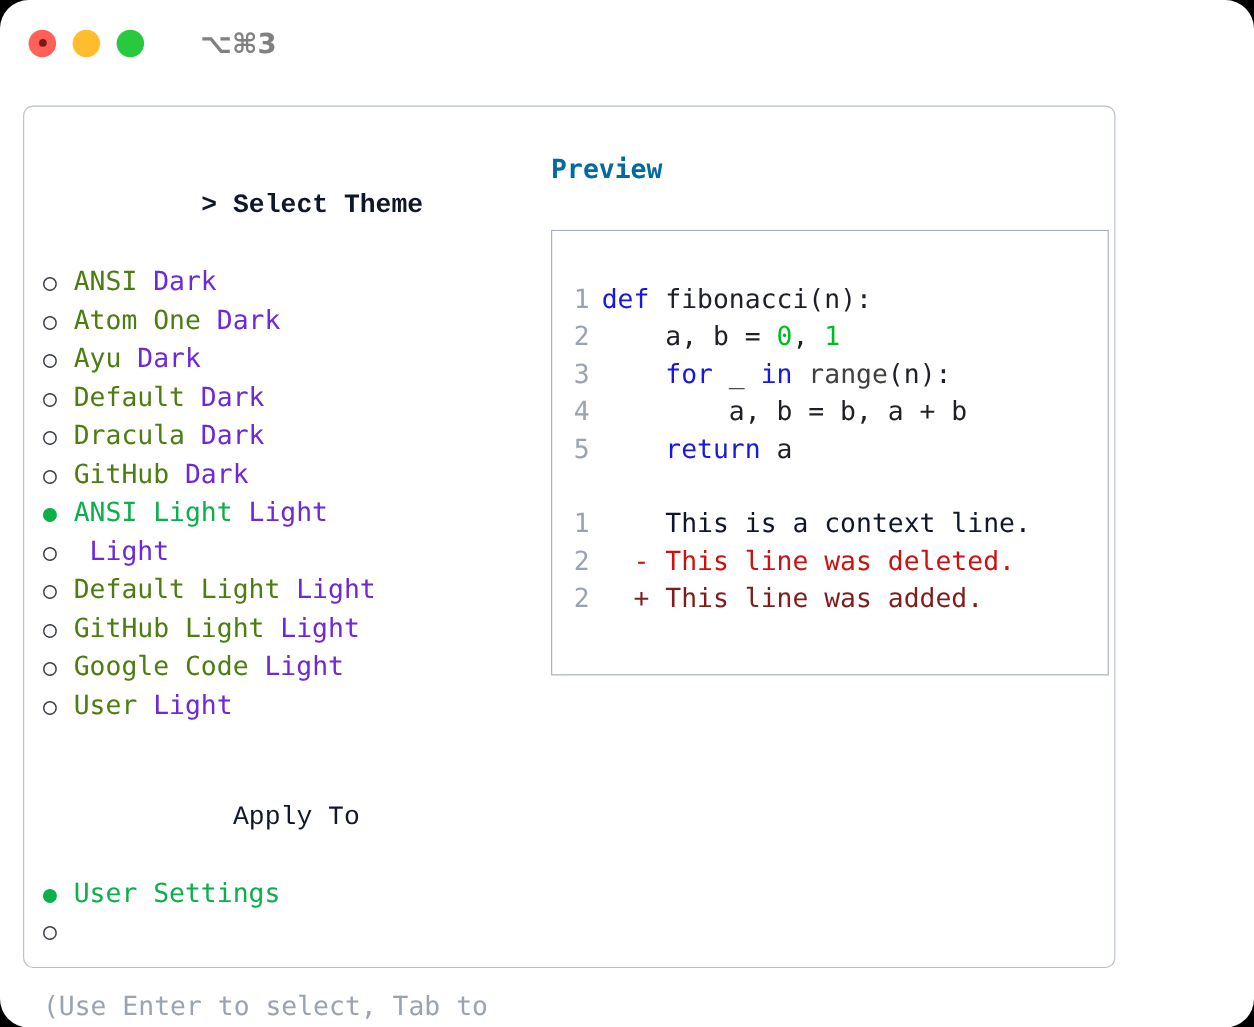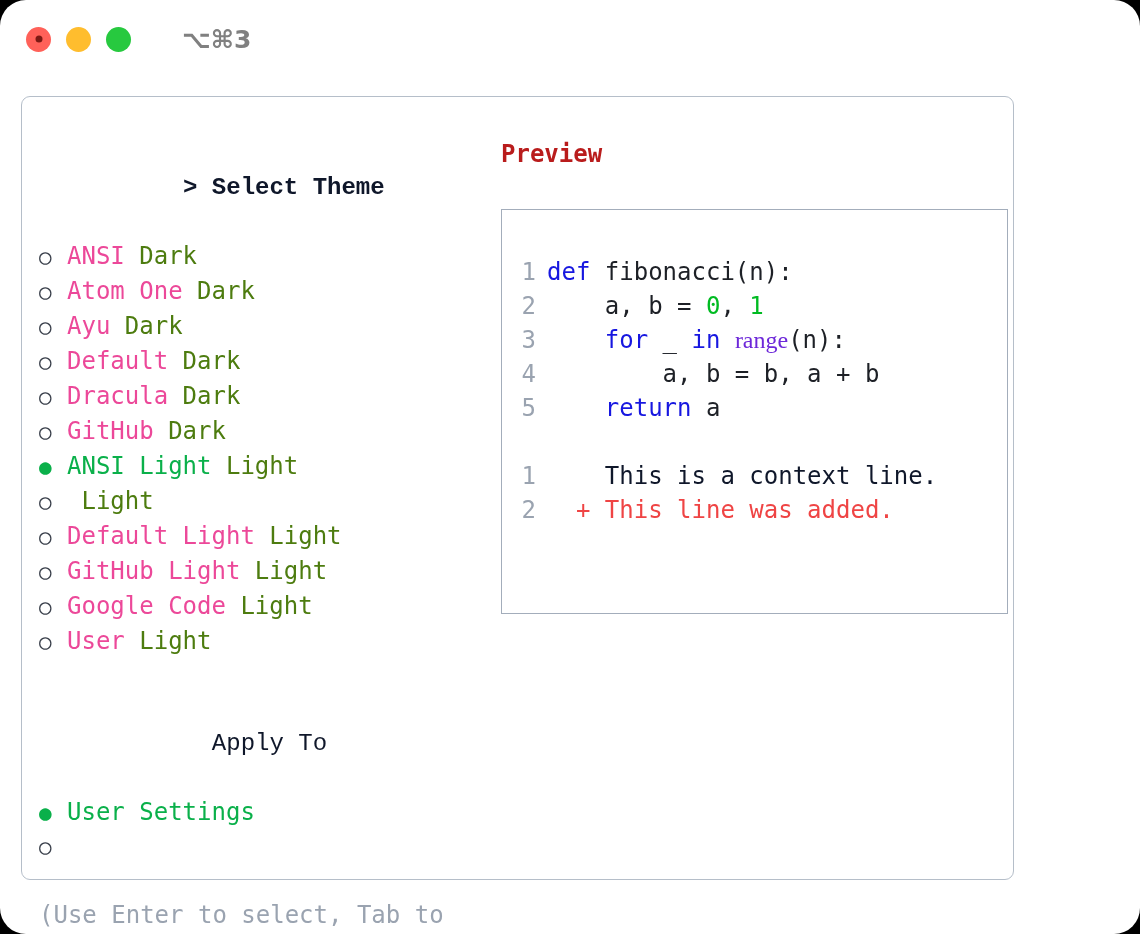--- a/index.html
+++ b/index.html
@@ -111,23 +111,23 @@
   .marker {
     width: 28px;
     flex: 0 0 28px;
     font-size: 21px;
     line-height: 34px;
     color: #3b414c;
   }
   .marker.on {
     color: #0ab04a;
   }
-  .opt-label { color: #ec4899; }
+  .opt-label { color: #4d7c0f; }
   .opt-row.selected .opt-label { color: #1db954; color: #0ab04a; }
-  .opt-suffix { color: #4d7c0f; }
+  .opt-suffix { color: #6d28d9; }
 
   .spacer-sm { height: 34px; }
 
   #hint {
     margin-top: 34px;
     font-size: 24px;
     line-height: 34px;
     color: #9aa3b0;
     width: 420px;
   }
@@ -135,21 +135,21 @@
   
   #right-col {
     flex: 1;
     padding-left: 17px;
     box-sizing: border-box;
   }
   #preview-title {
     font-size: 24px;
     line-height: 34px;
     font-weight: bold;
-    color: #b91c1c;
+    color: #0369a1;
     margin-bottom: 38px;
   }
   #preview-box {
     width: 507px;
     height: 405px;
     border: 1px solid #a3adbb;
     box-sizing: border-box;
     padding: 45px 0 0 18px;
     background: #ffffff;
   }
@@ -161,29 +161,29 @@
     color: #1d2026;
   }
   .lnum {
     color: #9aa3b0;
     display: inline-block;
     width: 16px;
     text-align: right;
     margin-right: 11px;
   }
   .kw   { color: #1717e0; }
-  .fn   { color: #6d28d9; font-family: Liberation Serif, serif; }
+  .fn   { color: #404040; }
   .num  { color: #00bb22; }
   .plain{ color: #1d2026; }
 
   .blank-line { height: 34px; }
 
   .diff-ctx  { color: #0f172a; }
   .diff-del  { color: #cc1111; }
-  .diff-add  { color: #ef4444; }
+  .diff-add  { color: #7f1d1d; }
 </style>
 </head>
 <body>
 
 <div id="window">
 
   <div id="titlebar">
     <div class="dot close"></div>
     <div class="dot min"></div>
     <div class="dot max"></div>
@@ -235,20 +235,21 @@
           <div id="code-block">
               <div class="code-line"><span class="lnum">1</span><span class="kw">def</span><span class="plain"> fibonacci(n):</span></div>
               <div class="code-line"><span class="lnum">2</span><span class="plain">    a, b = </span><span class="num">0</span><span class="plain">, </span><span class="num">1</span></div>
               <div class="code-line"><span class="lnum">3</span><span class="plain">    </span><span class="kw">for</span><span class="plain"> _ </span><span class="kw">in</span><span class="plain"> </span><span class="fn">range</span><span class="plain">(n):</span></div>
               <div class="code-line"><span class="lnum">4</span><span class="plain">        a, b = b, a + b</span></div>
               <div class="code-line"><span class="lnum">5</span><span class="plain">    </span><span class="kw">return</span><span class="plain"> a</span></div>
             </div>
           <div class="blank-line"></div>
           <div id="diff-block">
               <div class="code-line"><span class="lnum">1</span><span class="diff-ctx">    This is a context line.</span></div>
+              <div class="code-line"><span class="lnum">2</span><span class="diff-del">  - This line was deleted.</span></div>
               <div class="code-line"><span class="lnum">2</span><span class="diff-add">  + This line was added.</span></div>
             </div>
         </div>
       </div>
 
     </div>
   </div>
 </div>
 
 </body></html>

